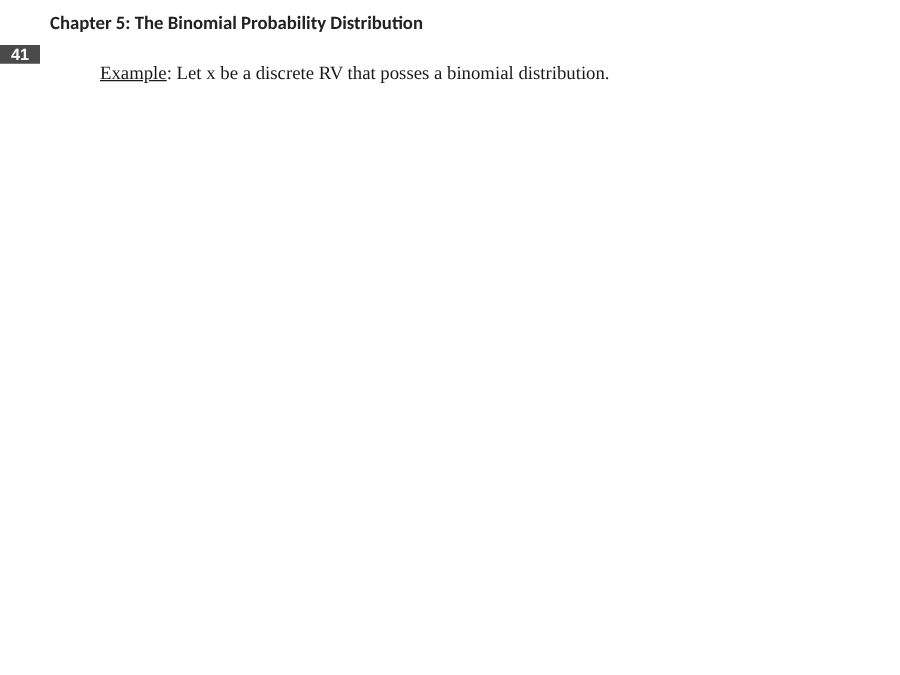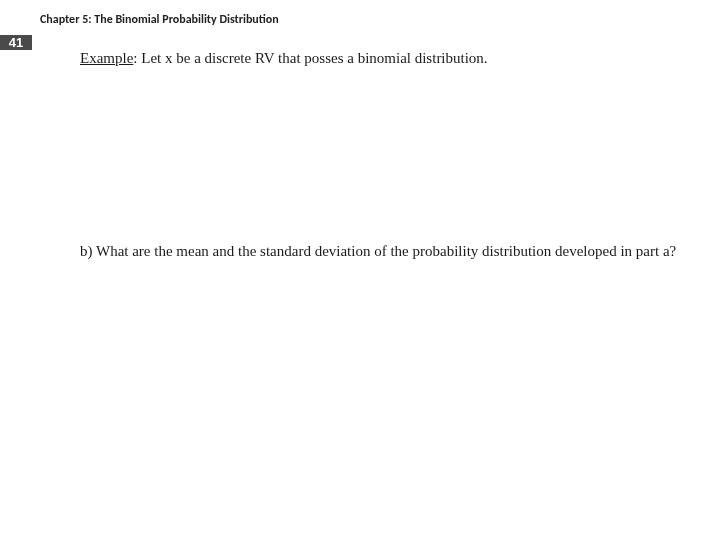--- a/index.html
+++ b/index.html
@@ -23,21 +23,21 @@
       background: #ffffff;
       position: relative;
     }
 
     .title-bar {
       padding: 10px 40px 8px 40px;
       border-bottom: none;
     }
 
     .title-text {
-      font-size: 12px;
+      font-size: 15px;
       font-weight: bold;
       color: #222222;
       font-family: 'Calibri', Arial, sans-serif;
     }
 
     .slide-number-box {
       background: #4a4a4a;
       color: #ffffff;
       font-size: 13px;
       font-weight: bold;
@@ -109,22 +109,17 @@
 
       <div class="content-block">
         <span class="example-line">
           <span class="example-label">Example</span><span>: Let x be a discrete RV that posses a binomial distribution.</span>
         </span>
       </div>
 
 
       <div class="spacer"></div>
 
-      <div class="content-block">
-        <span class="part-b">
-          <span>b)</span><span> What are the mean and the standard deviation of the probability distribution developed in part a?</span>
-        </span>
-      </div>
 
     </div>
   </div>
 
 </div>
 
 </body></html>

